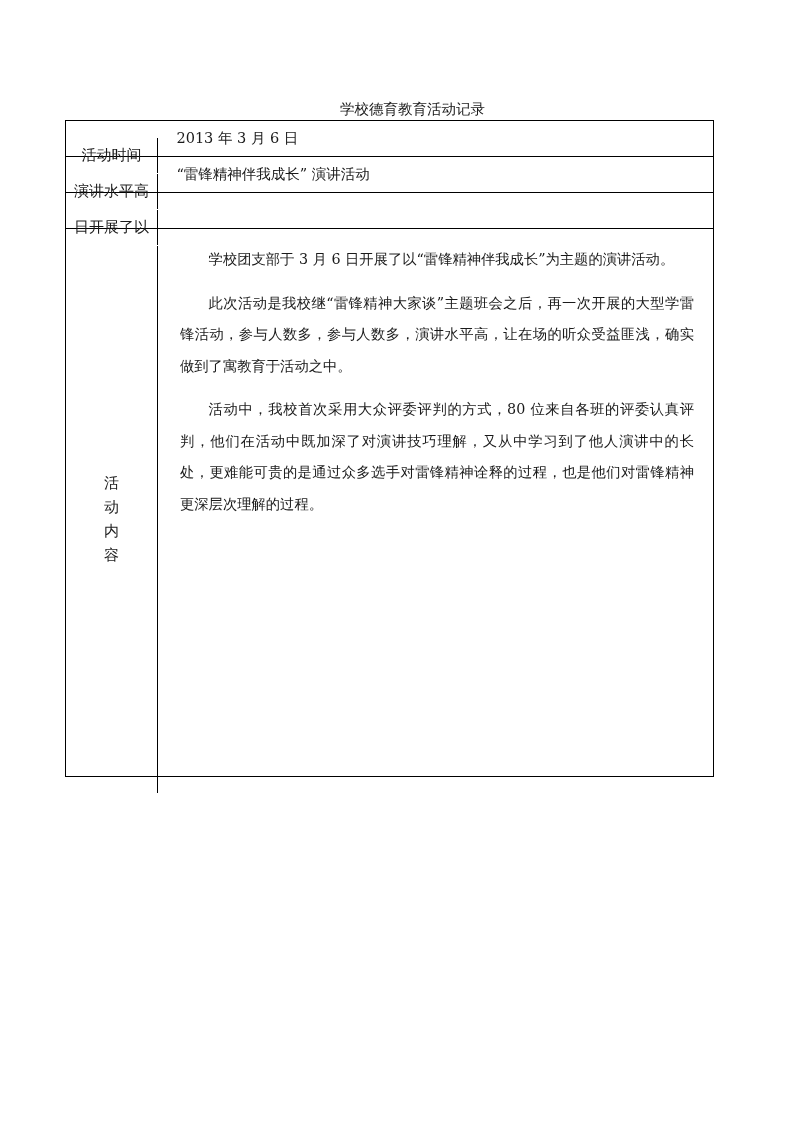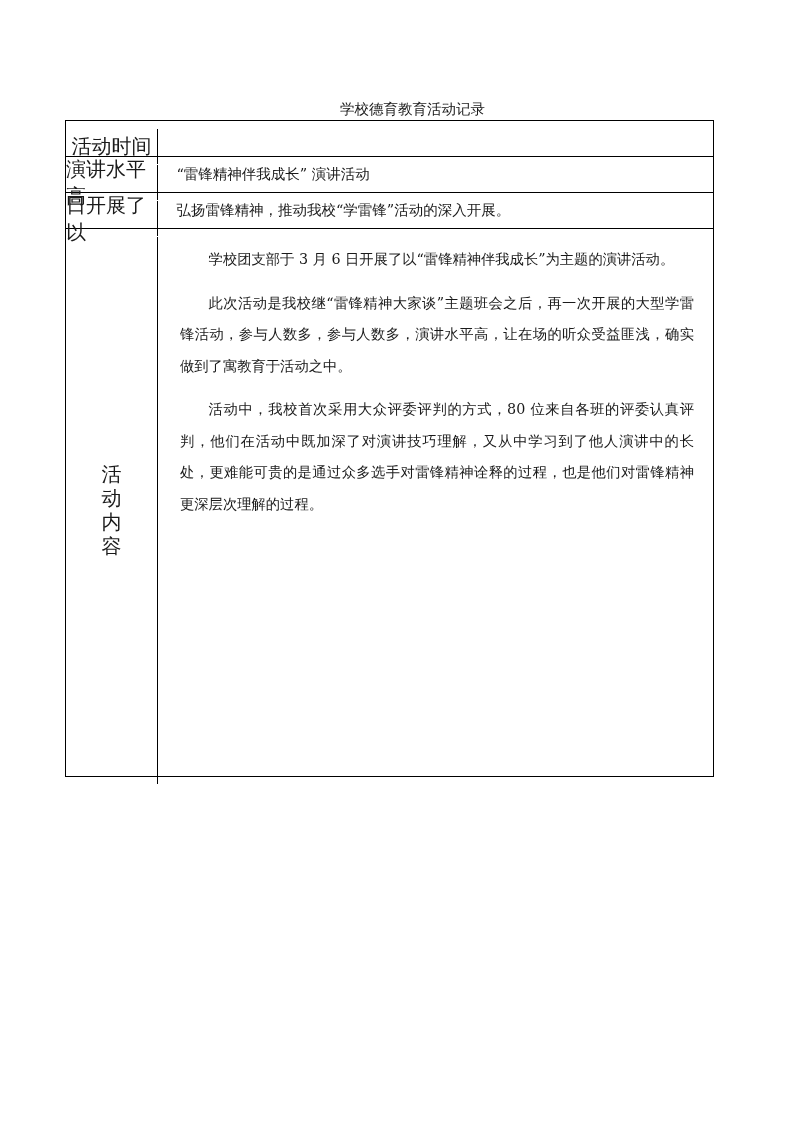--- a/index.html
+++ b/index.html
@@ -3,51 +3,51 @@
 <meta charset="utf-8">
 <style>
   html, body { margin: 0; padding: 0; background: #ffffff; }
   body { width: 793px; height: 1122px; position: relative; overflow: hidden;
          font-family: "DejaVu Serif", "Liberation Serif", serif; color: #1a1a1a; }
   .title { position: absolute; top: 100px; left: 0; width: 793px; text-align: center;
            font-size: 14.5px; line-height: 18px; margin-left: 16px; }
   .tbl { position: absolute; left: 65px; top: 120px; width: 649px; height: 657px;
          border: 1.5px solid #000; box-sizing: border-box; }
   .row { position: absolute; left: 0; width: 100%; border-bottom: 1.5px solid #000; box-sizing: border-box; }
-  .lbl { position: absolute; left: 0; top: 8px; width: 92px; height: 100%;
+  .lbl { position: absolute; left: 0; top: 17px; width: 92px; height: 100%;
          border-right: 1.5px solid #000; box-sizing: border-box;
-         display: flex; align-items: center; justify-content: center; font-size: 20px; }
+         display: flex; align-items: center; justify-content: center; font-size: 15px; }
   .val { position: absolute; left: 92px; top: 0; right: 0; height: 100%;
          display: flex; align-items: center; font-size: 14.5px; }
   .r1 { top: 0; height: 36px; }
   .r2 { top: 36px; height: 36px; }
   .r3 { top: 72px; height: 36px; }
   .r4 { top: 108px; bottom: 0; border-bottom: none; }
   .r4 .lbl { align-items: center; }
   .vlabel { display: flex; flex-direction: column; align-items: center; line-height: 24px; margin-top: -2px; }
   .content { position: absolute; left: 92px; top: 0; right: 0; padding: 3px 7px 0 10px; box-sizing: border-box;
              font-size: 14.3px; line-height: 31.5px; text-align: justify; }
   .content p { margin: 12px; text-indent: 2em; }
 </style>
 </head>
 <body>
 
 <div class="title">学校德育教育活动记录</div>
 
 <div class="tbl">
   <div class="row r1">
     <div class="lbl">活动时间</div>
+    <div class="val" style="white-space:pre">    2013 年 3 月 6 日</div>
   </div>
   <div class="row r2">
     <div class="lbl">演讲水平高</div>
     <div class="val" style="white-space:pre">    “雷锋精神伴我成长” 演讲活动</div>
   </div>
   <div class="row r3">
     <div class="lbl">日开展了以</div>
-    <div class="val" style="white-space:pre">    弘扬雷锋精神，推动我校“学雷锋”活动的深入开展。</div>
   </div>
   <div class="row r4">
     <div class="lbl">
       <div class="vlabel">
         <span>活</span>
         <span>动</span>
         <span>内</span>
         <span>容</span>
       </div>
     </div>

